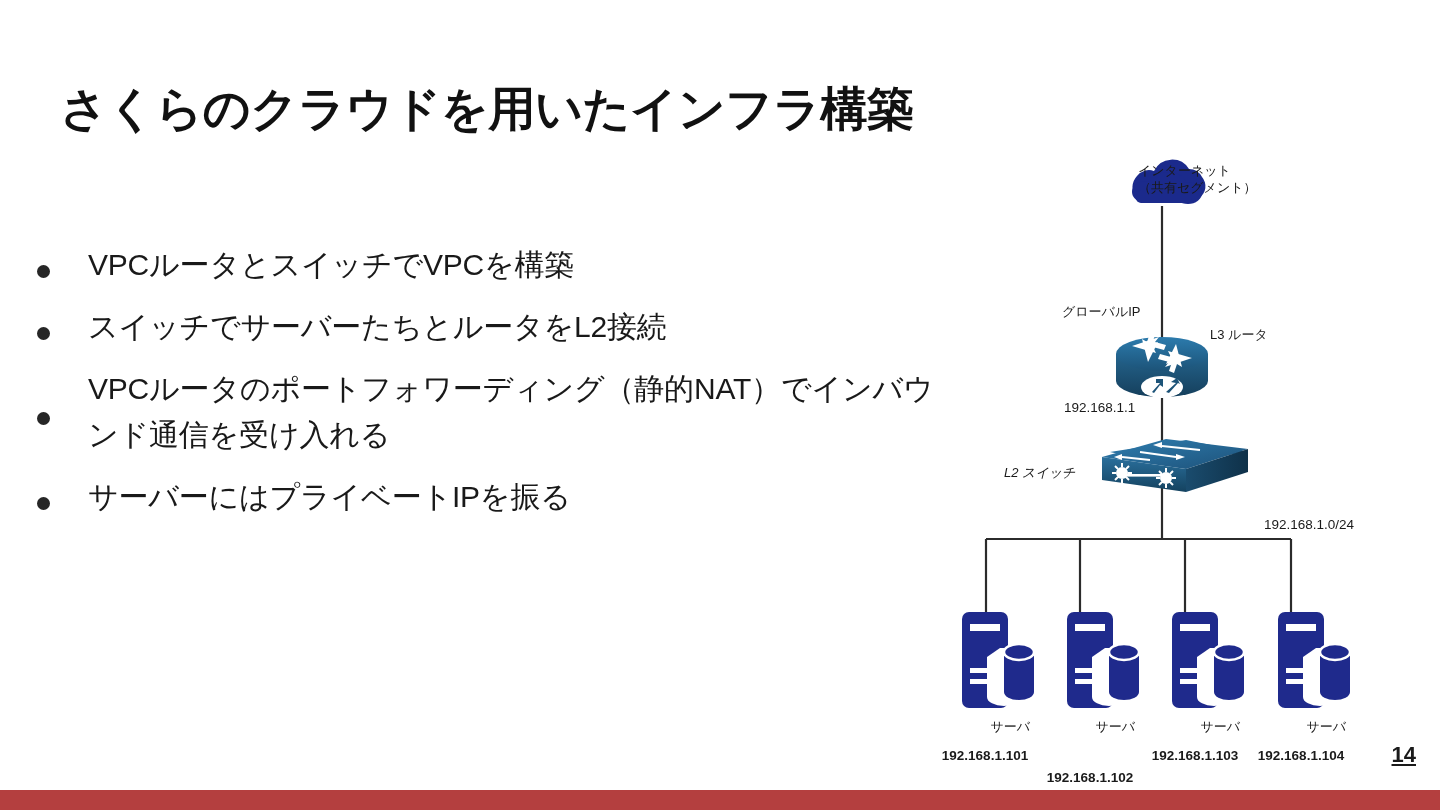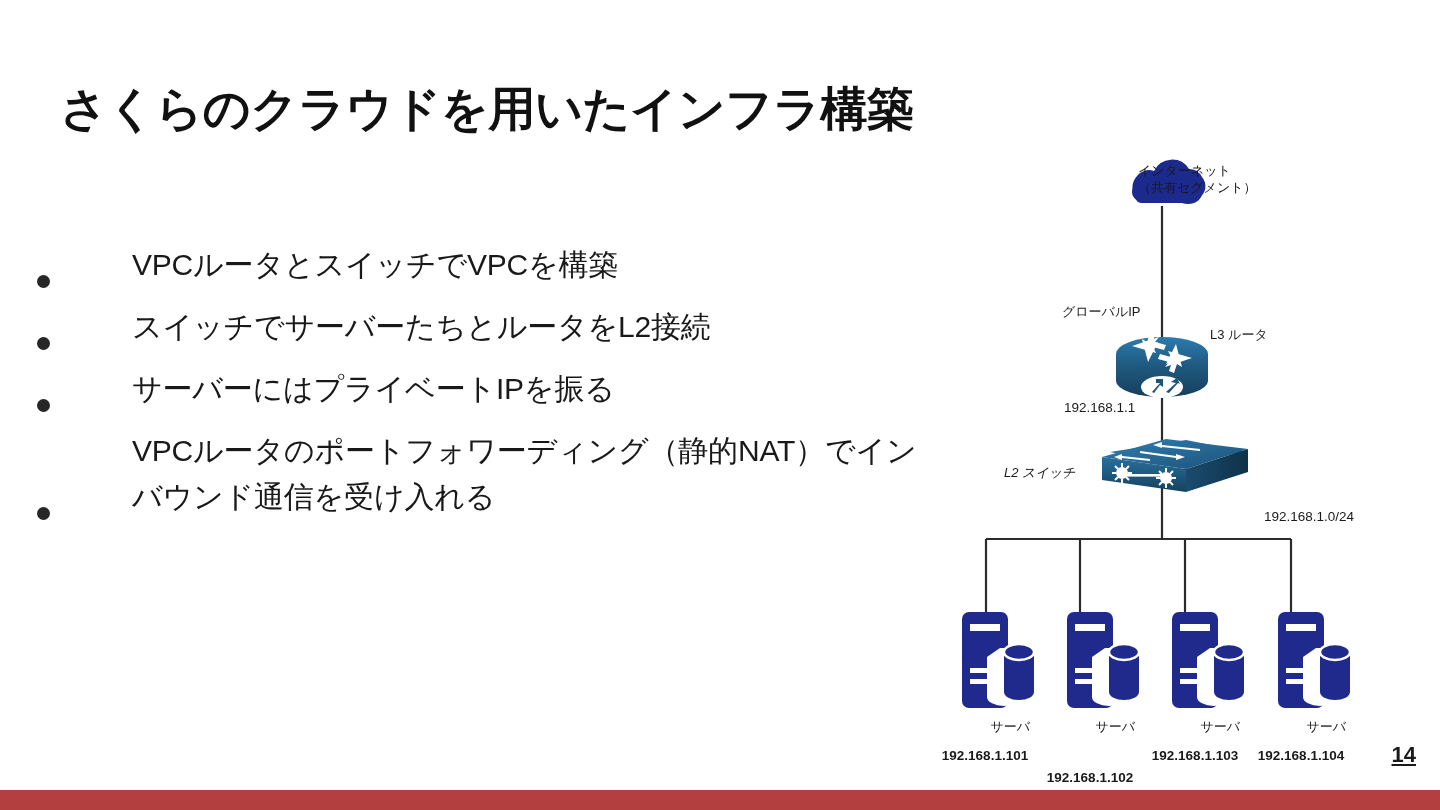--- a/index.html
+++ b/index.html
@@ -32,23 +32,22 @@
   
   .bullets {
     position: absolute;
     left: 24px;
     top: 242px;
     width: 920px;
   }
   .bullet-row {
     position: relative;
     display: flex;
-    align-items: flex-end;
+    align-items: center;
     margin-bottom: 16px;
-    gap: 44px;
   }
   .bullet-dot {
     flex: 0 0 auto;
     width: 13px;
     height: 13px;
     border-radius: 50%;
     background: #262626;
     margin-top: 13px;
     margin-left: 13px;
   }
@@ -79,21 +78,21 @@
   }
   .dlabel.mono-ip {
     font-weight: normal;
     font-size: 13.5px;
   }
   .lbl-internet  { left: 238px; top: 22px; }
   .lbl-global    { left: 162px; top: 163px; }
   .lbl-l3        { left: 310px; top: 186px; }
   .lbl-routerip  { left: 164px; top: 259px; }
   .lbl-l2        { left: 104px; top: 324px; font-style: italic; }
-  .lbl-subnet    { left: 364px; top: 368px; }
+  .lbl-subnet    { left: 364px; top: 376px; }
 
   .srv-name {
     position: absolute;
     font-size: 13px;
     color: #1a1a1a;
     text-align: right;
     width: 90px;
   }
   .srv-ip {
     position: absolute;
@@ -136,26 +135,26 @@
     <span class="bullet-text">VPCルータとスイッチでVPCを構築</span>
   </div>
 
   <div class="bullet-row">
     <span class="bullet-dot" style="background: rgb(38, 38, 38);"></span>
     <span class="bullet-text">スイッチでサーバーたちとルータをL2接続</span>
   </div>
 
   <div class="bullet-row">
     <span class="bullet-dot" style="background: rgb(38, 38, 38);"></span>
-    <span class="bullet-text">サーバーにはプライベートIPを振る</span>
+    <span class="bullet-text">VPCルータのポートフォワーディング（静的NAT）でインバウンド通信を受け入れる</span>
   </div>
 
   <div class="bullet-row">
     <span class="bullet-dot" style="background: rgb(38, 38, 38);"></span>
-    <span class="bullet-text">VPCルータのポートフォワーディング（静的NAT）でインバウンド通信を受け入れる</span>
+    <span class="bullet-text">サーバーにはプライベートIPを振る</span>
   </div>
 
 </div>
 
 <div class="diagram">
 
   <svg width="540" height="640" viewBox="0 0 540 640">
 
     <defs>
       <linearGradient id="routerTop" x1="0" y1="0" x2="0" y2="1">

